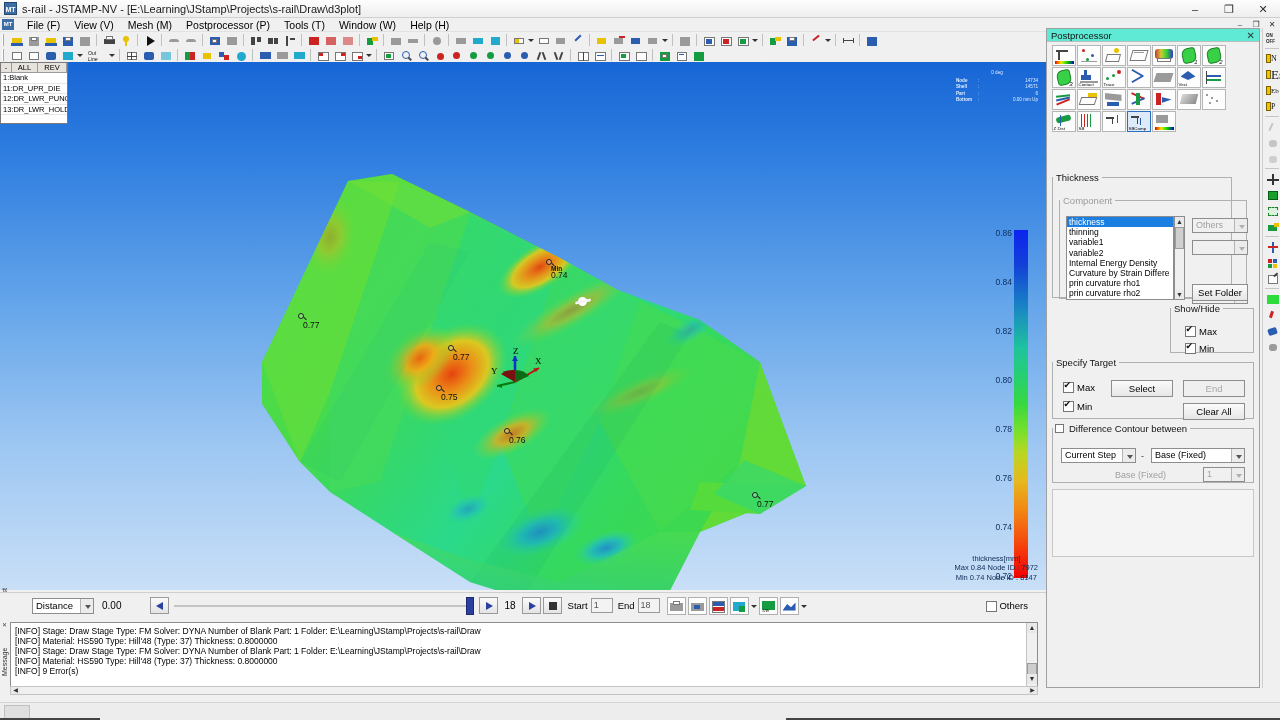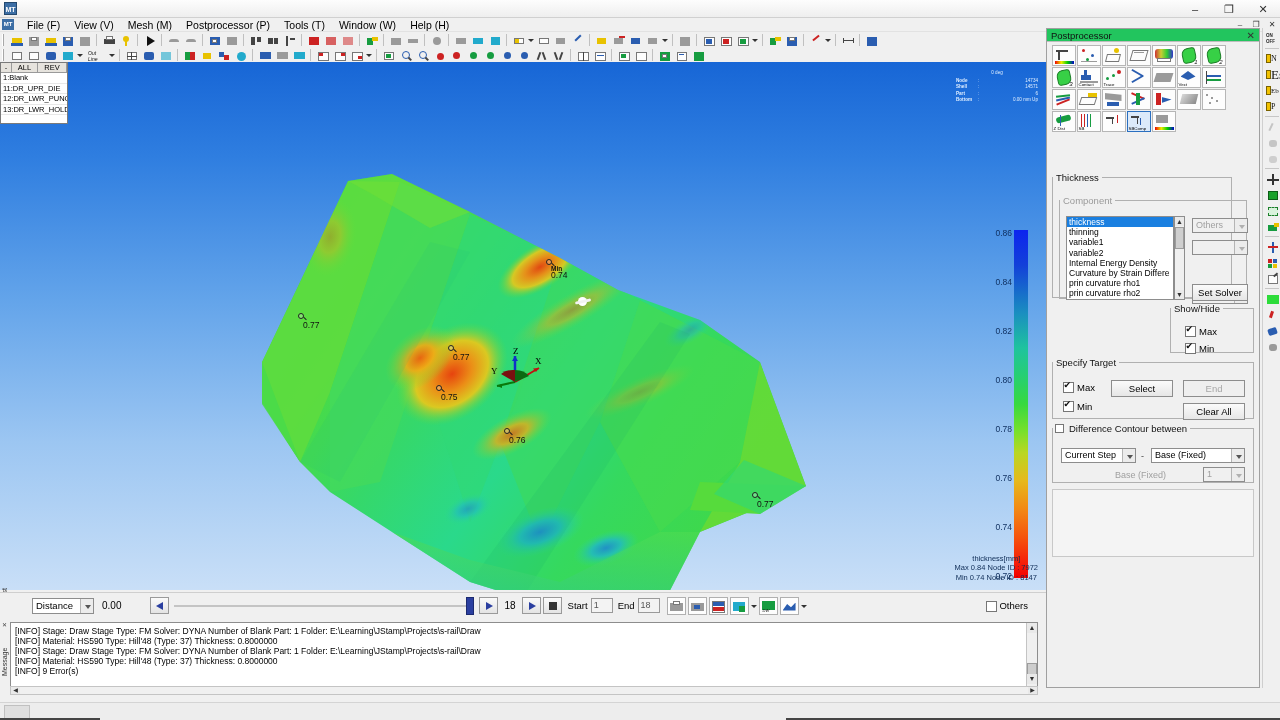--- a/index.html
+++ b/index.html
@@ -122,21 +122,21 @@
 
   
   .vleg { position:absolute; right:8px; bottom:8px; text-align:center;
           font-size:7.5px; line-height:9.5px; color:#0d2b55; }
 
   
   .pp {
     position:absolute; left:1046px; top:28px; width:214px; height:660px;
     background:#f0f0f0; border:1px solid #a0a0a0;
   }
-  .pp-title { height:13px; background:#22c55e; border-bottom:1px solid #bdbdbd;
+  .pp-title { height:13px; background:#5eead4; border-bottom:1px solid #bdbdbd;
               display:flex; align-items:center; padding-left:4px; font-size:9.5px; color:#111; }
   .pp-title .x { position:absolute; right:4px; top:1px; font-size:10px; color:#333; }
 
   .ppgrid { padding:3px 2px 0 4px; display:flex; flex-wrap:wrap; width:200px; }
   .ppb { width:24px; height:21px; border:1px solid #b6b6b6; background:#fdfdfd;
          margin:0 0.5px 1px 0.5px; position:relative; overflow:hidden; }
   .ppb.sel { border:1px solid #2a6fc0; background:#dceafa; }
   .ppb span.cap { position:absolute; left:1px; bottom:0px; font-size:4.4px; color:#000; }
   .ppb span.num { position:absolute; right:2px; bottom:0px; font-size:6px; font-style:italic; color:#111; }
   .ppb i { position:absolute; display:block; }
@@ -268,20 +268,21 @@
              background:#dfdfdf; border:1px solid #c0c0c0; }
   .tb-under { position:absolute; top:15px; height:2px; background:#444; }
 </style>
 </head>
 <body>
 
 <div id="app">
 
   <div class="titlebar">
     <div class="app-ico">MT</div>
+    <div class="ttext">s-rail - JSTAMP-NV - [E:\Learning\JStamp\Projects\s-rail\Draw\d3plot]</div>
     <div class="wbtns">
       <div class="wbtn">–</div>
       <div class="wbtn">❐</div>
       <div class="wbtn close">✕</div>
     </div>
   </div>
 
   <div class="menubar">
     <div class="menu-logo">MT</div>
     <div class="mi">File (F)</div>
@@ -955,21 +956,21 @@
           <span class="ar"></span>
         </div>
         <div class="cmb dis" style="left:132px;top:34px;width:56px;">
           <span></span>
           <span class="ar"></span>
         </div>
         <div class="cmb dis" style="left:132px;top:56px;width:56px;margin-top:27px;">
           <span>Global</span>
           <span class="ar"></span>
         </div>
-        <div class="btn" style="left:132px;top:78px;width:56px;">Set Solver</div>
+        <div class="btn" style="left:132px;top:78px;width:56px;">Set Folder</div>
       </fieldset>
     </fieldset>
 
 
     <fieldset class="fs-sh">
       <legend>Show/Hide</legend>
       <div class="chk on" style="left:14px;top:12px;">Max</div>
       <div class="chk on" style="left:14px;top:29px;">Min</div>
     </fieldset>
 

